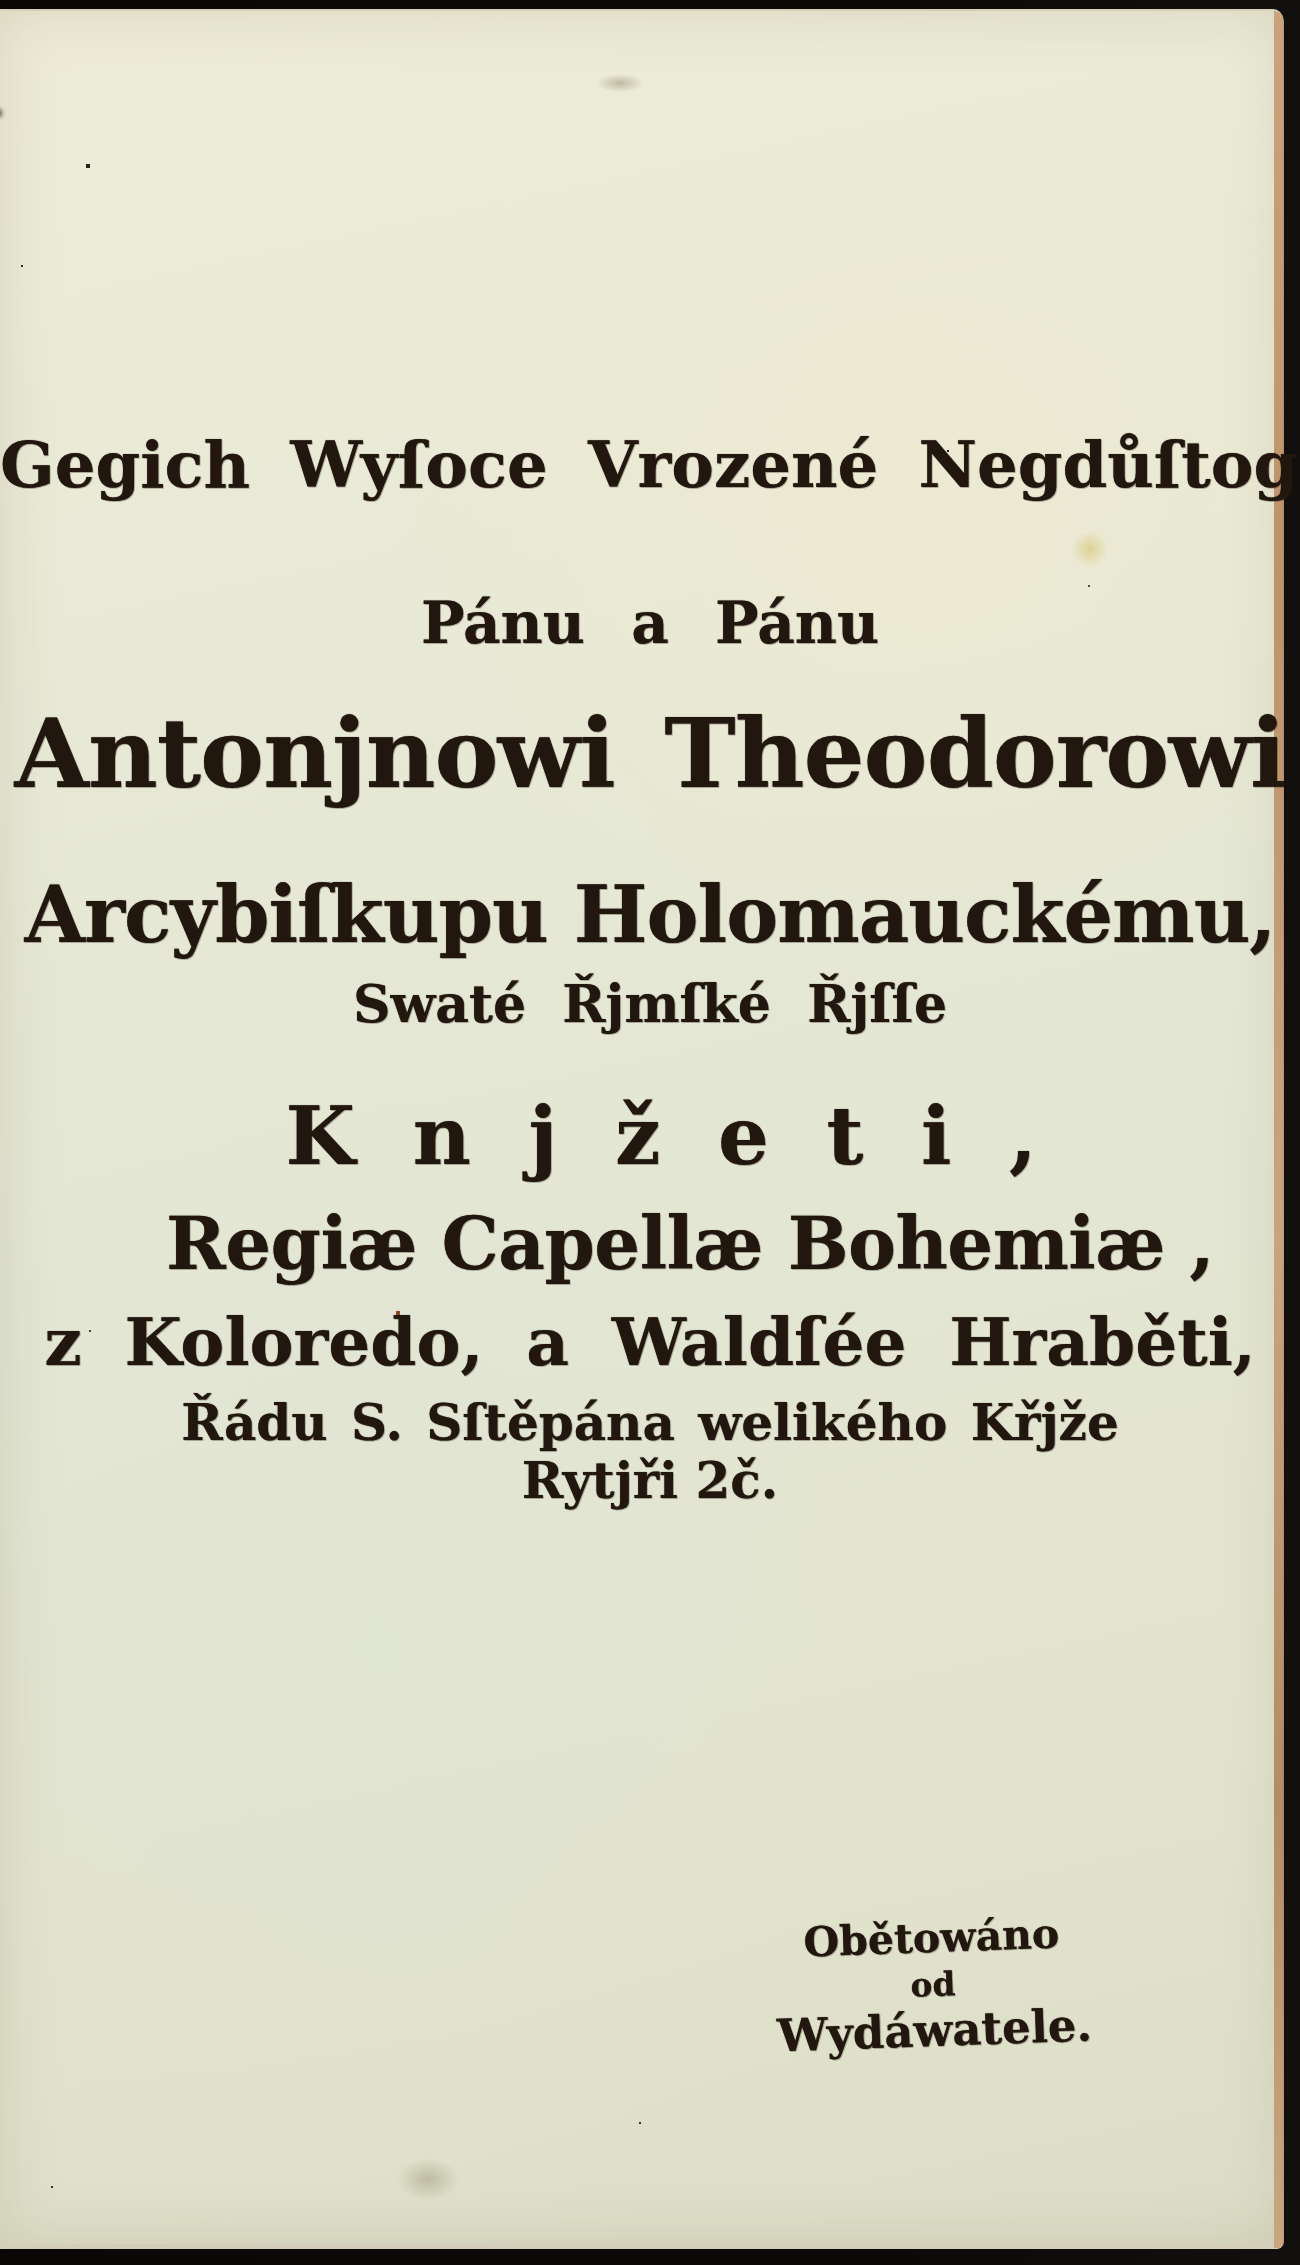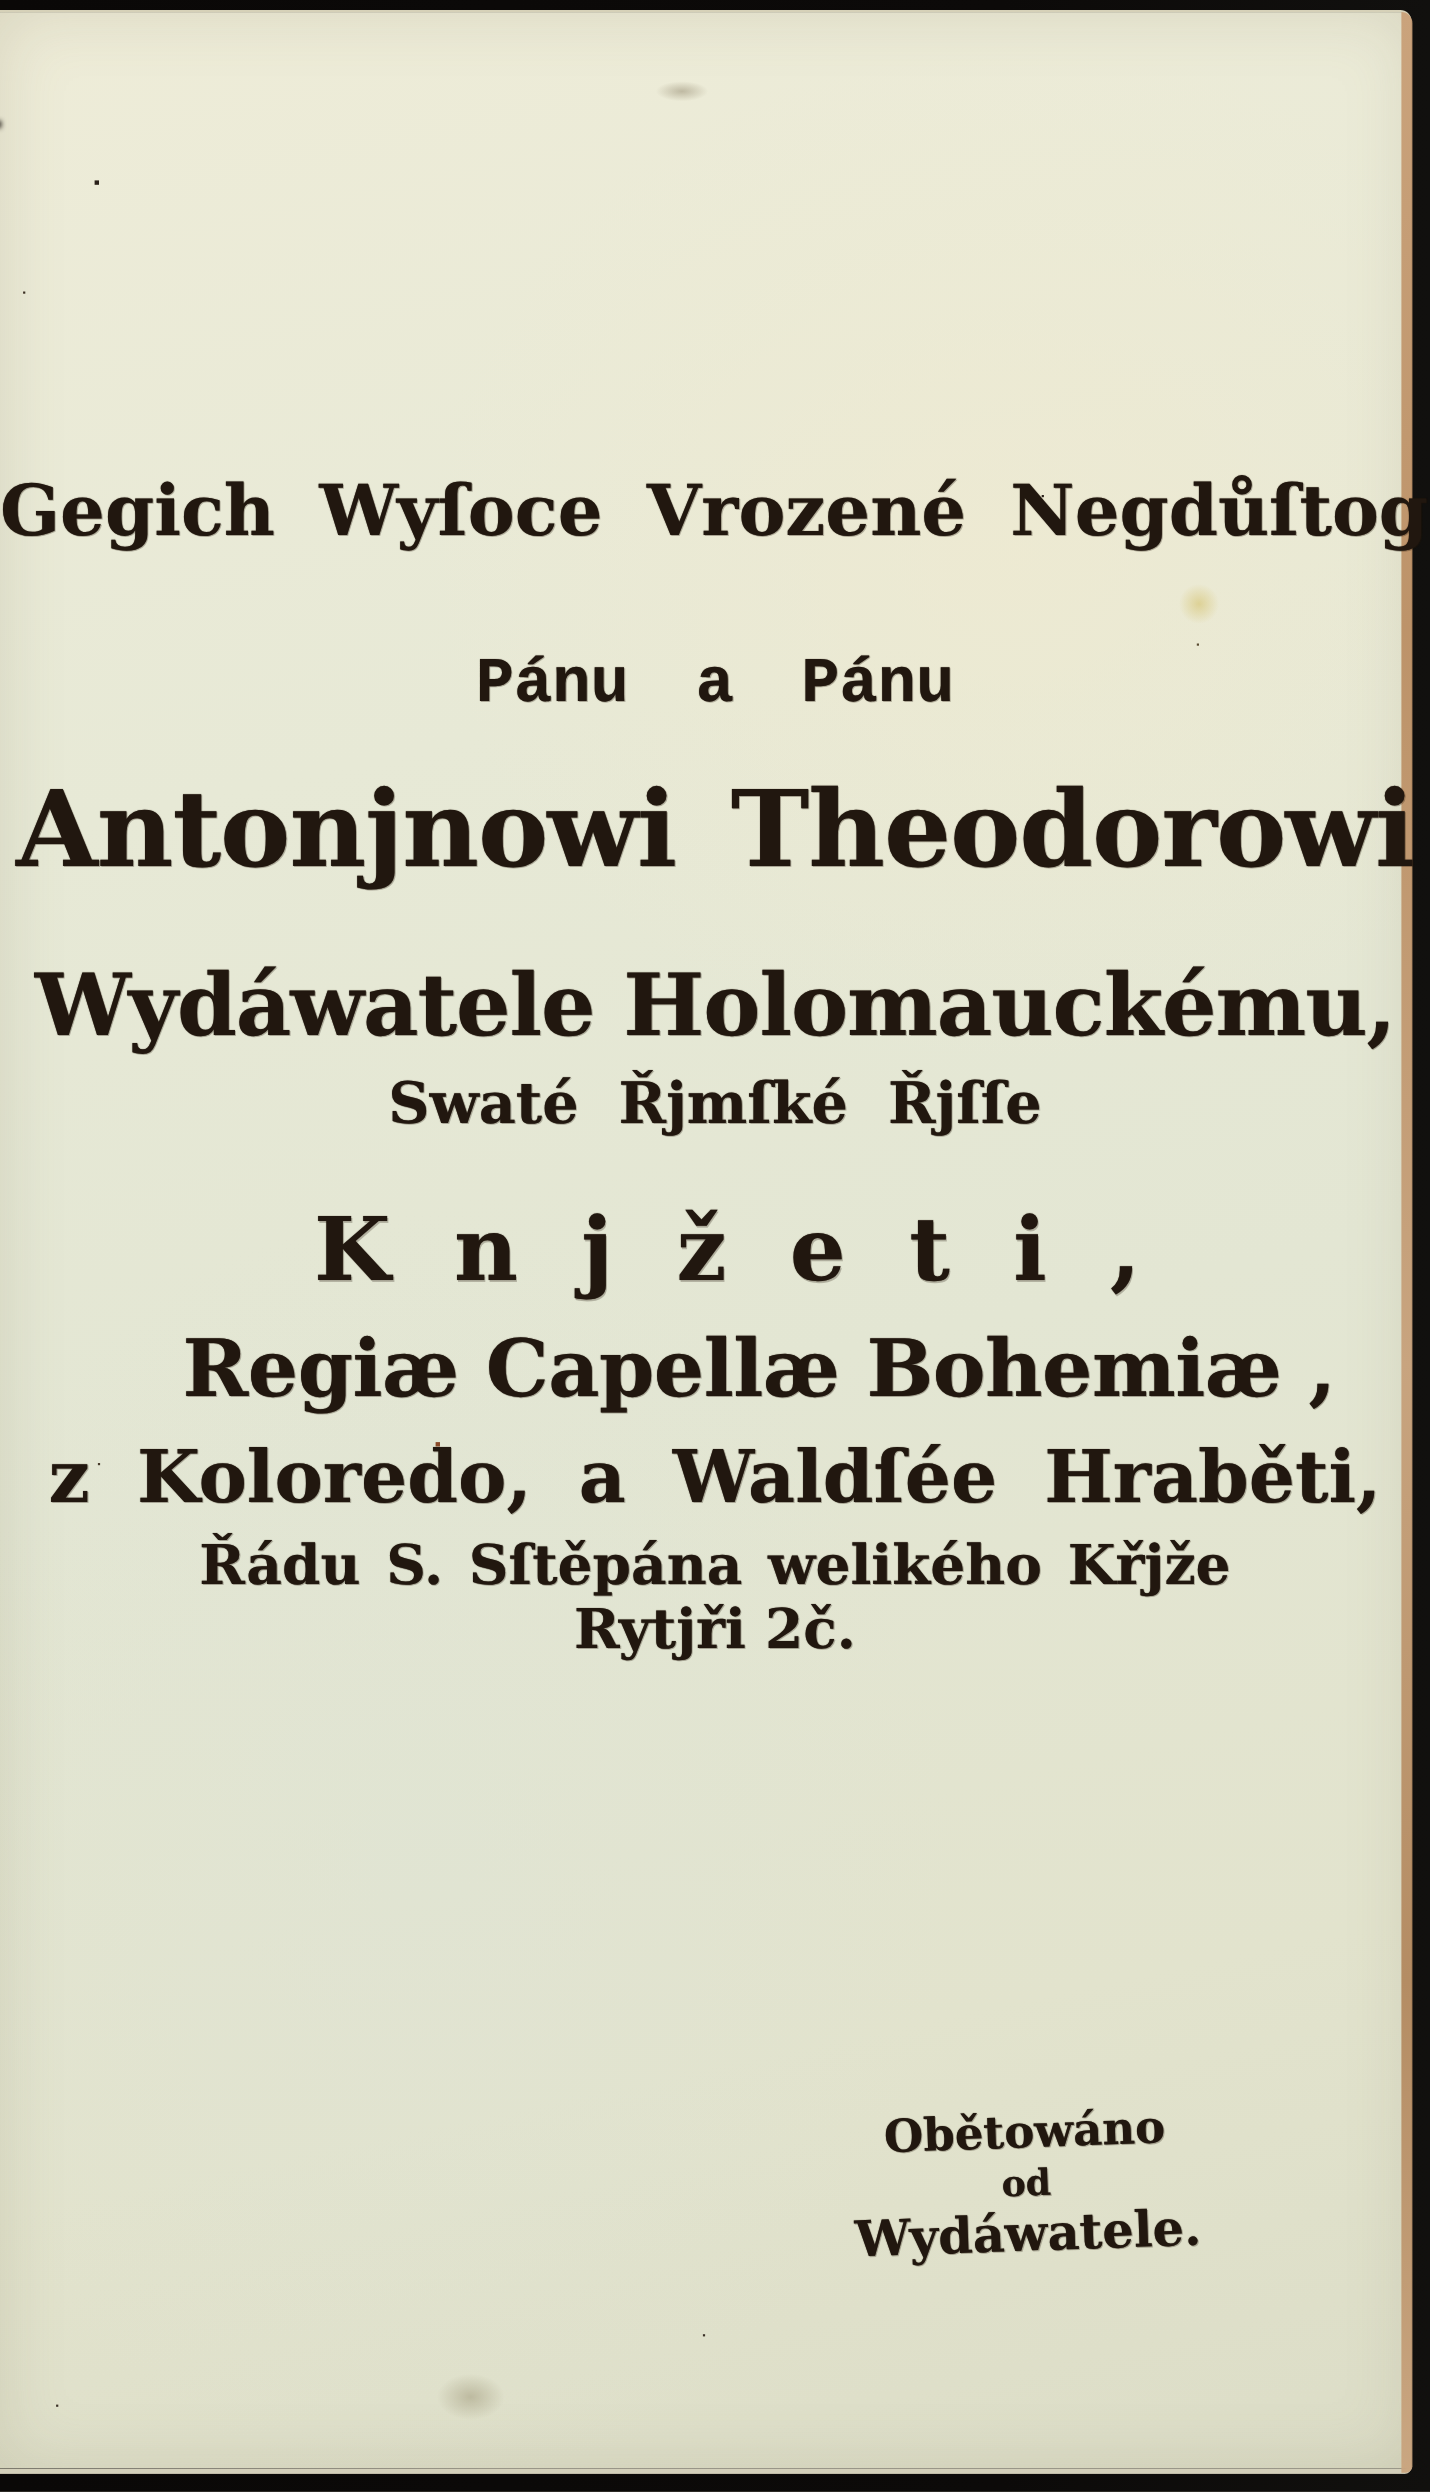--- a/index.html
+++ b/index.html
@@ -64,21 +64,21 @@
   .line {
     position: absolute; left: 0; width: 100%;
     text-align: center;
     line-height: 1;
     font-weight: bold;
     white-space: nowrap;
     text-shadow: 0 0 1px rgba(35,22,10,0.75), 1px 1px 0 rgba(35,22,10,0.25);
   }
   .honorific-1 { top: 369px;  font-size: 64px; word-spacing: 0.28em; }
   .honorific-2 { top: 442px;  font-size: 64px; word-spacing: 0.30em; }
-  .salutation  { top: 536px;  font-size: 58px; word-spacing: 0.45em; font-family: Liberation Mono, monospace; }
+  .salutation  { top: 536px;  font-size: 58px; word-spacing: 0.45em; }
   .recipient   { top: 642px;  font-size: 96px; letter-spacing: -1px; word-spacing: 0.18em; }
   .title-1     { top: 798px;  font-size: 78px; letter-spacing: -1px; }
   .title-2     { top: 926px;  font-size: 52px; word-spacing: 0.35em; }
   .title-3     { top: 1016px; font-size: 80px; letter-spacing: 0.72em; padding-left: 0.5em; }
   .title-4     { top: 1136px; font-size: 72px; letter-spacing: -0.5px; margin-left: 40px; }
   .title-5     { top: 1243px; font-size: 66px; word-spacing: 0.30em; }
   .title-6     { top: 1348px; font-size: 50px; word-spacing: 0.12em; }
   .title-7     { top: 1406px; font-size: 50px; }
   .colophon {
     position: absolute;
@@ -104,21 +104,21 @@
 
   <main class="text-layer">
 
     <p class="line honorific-1">Gegich Wyſoce Vrozené Negdůſtog=</p>
 
 
     <p class="line salutation">Pánu a Pánu</p>
 
     <h1 class="line recipient">Antonjnowi Theodorowi</h1>
 
-    <p class="line title-1">Wydáwatele Holomauckému,</p>
+    <p class="line title-1">Arcybiſkupu Holomauckému,</p>
 
     <p class="line title-2">Swaté Řjmſké Řjſſe</p>
 
     <p class="line title-3">Knjžeti,</p>
 
     <p class="line title-4">Regiæ Capellæ Bohemiæ ,</p>
 
     <p class="line title-5">z Koloredo, a Waldſée Hraběti,</p>
 
     <p class="line title-6">Řádu S. Sſtěpána welikého Křjže</p>

